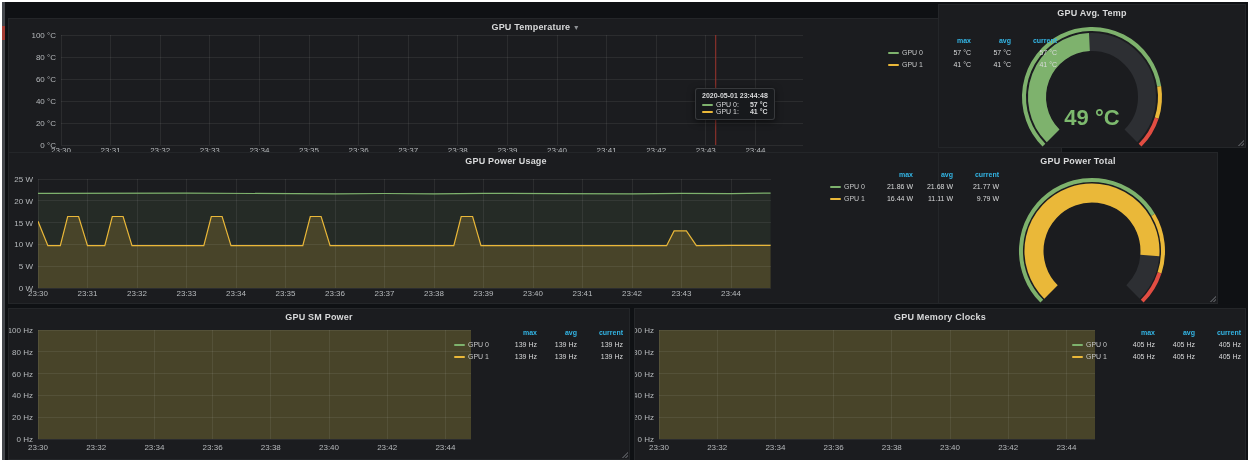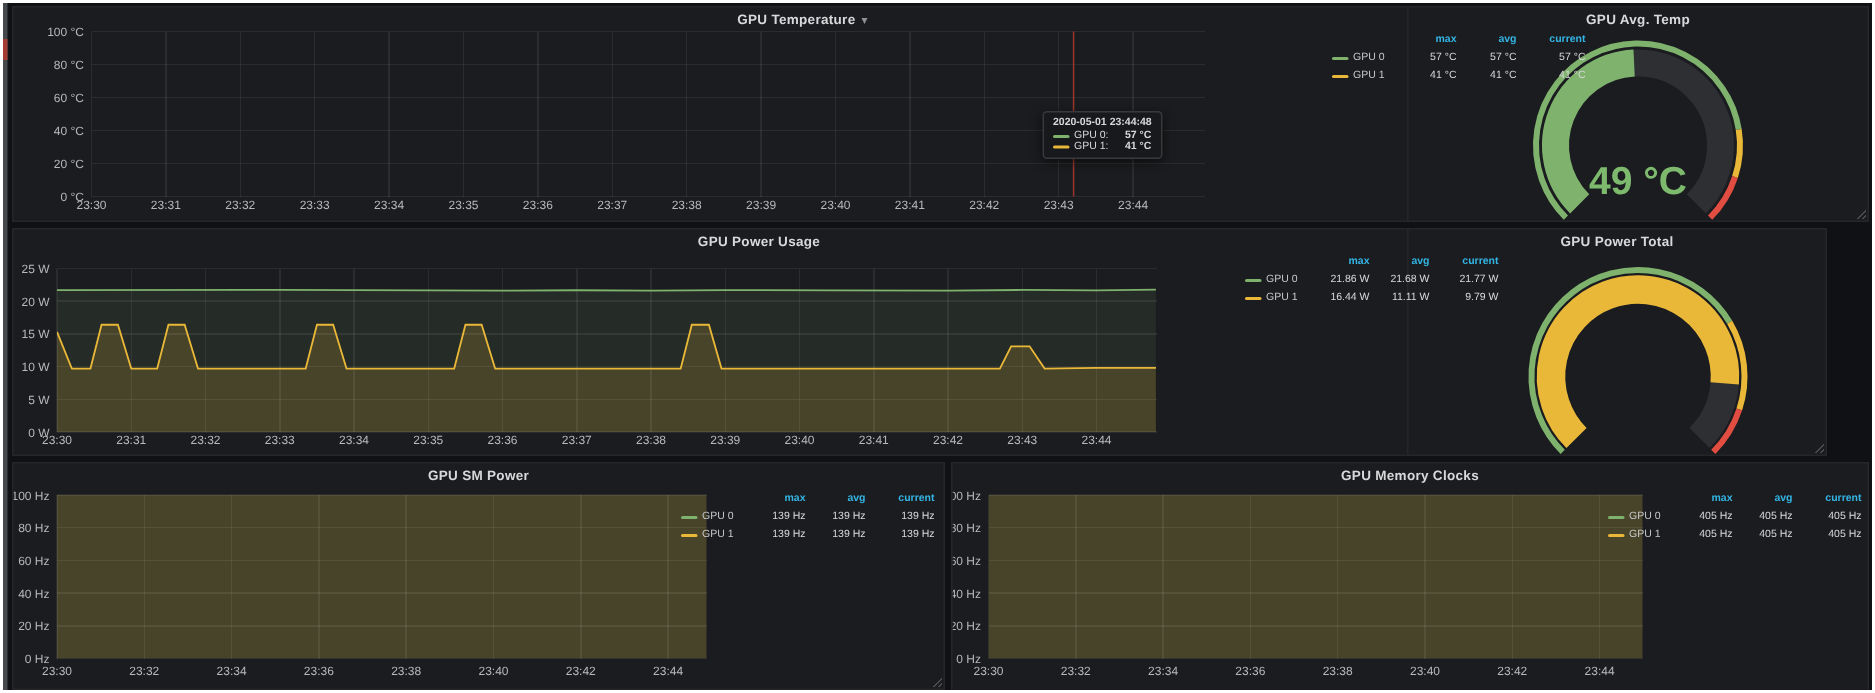--- a/index.html
+++ b/index.html
@@ -26,21 +26,21 @@
 </style>
 </head>
 <body>
 
 <div class="frame">
 <div class="board">
   <div class="strip">
     <div class="strip-red"></div>
   </div>
 
-  <div class="panel" style="left:6px;top:2px;width:1054px;height:144px;text-decoration:underline;">
+  <div class="panel" style="left:6px;top:16px;width:1054px;height:144px;text-decoration:underline;">
     <div class="ptitle">
       <span>GPU Temperature</span><span class="caret">▾</span>
     </div>
     <svg class="chart" width="924" height="142" viewBox="0 0 924 142">
           <defs>
             <clipPath id="cp-temp">
               <rect x="52" y="16" width="742" height="110"></rect>
             </clipPath>
           </defs>
           <g stroke="rgba(255,255,255,0.07)" stroke-width="1" shape-rendering="crispEdges">
@@ -129,21 +129,21 @@
 
   <div class="panel" style="left:936px;top:2px;width:308px;height:144px;">
     <div class="ptitle"><span>GPU Avg. Temp</span></div>
     <svg class="gauge" width="306" height="142" viewBox="0 0 306 142">
           <path d="M114.11 130.89 A55 55 0 1 1 191.89 130.89" fill="none" stroke="#2d2f33" stroke-width="18"></path>
           <path d="M114.11 130.89 A55 55 0 0 1 150.41 37.06" fill="none" stroke="#7eb26d" stroke-width="18"></path>
           <path d="M104.92 140.08 A68 68 0 1 1 220.16 81.36" fill="none" stroke="#7eb26d" stroke-width="4"></path>
           <path d="M220.16 81.36 A68 68 0 0 1 217.67 113.01" fill="none" stroke="#eab839" stroke-width="4"></path>
           <path d="M217.67 113.01 A68 68 0 0 1 201.08 140.08" fill="none" stroke="#e24d42" stroke-width="4"></path>
         </svg>
-    <div class="gvalue" style="top: 100px; font-size: 26px; color: rgb(125, 186, 110);">49 °C</div>
+    <div class="gvalue" style="top: 100px; font-size: 22px; color: rgb(125, 186, 110);">49 °C</div>
     <span class="rhandle"></span>
   </div>
 
   <div class="panel" style="left:6px;top:150px;width:996px;height:152px;">
     <div class="ptitle"><span>GPU Power Usage</span></div>
     <svg class="chart" width="924" height="150" viewBox="0 0 924 150">
           <defs>
             <clipPath id="cp-power">
               <rect x="29" y="26" width="733" height="109"></rect>
             </clipPath>

